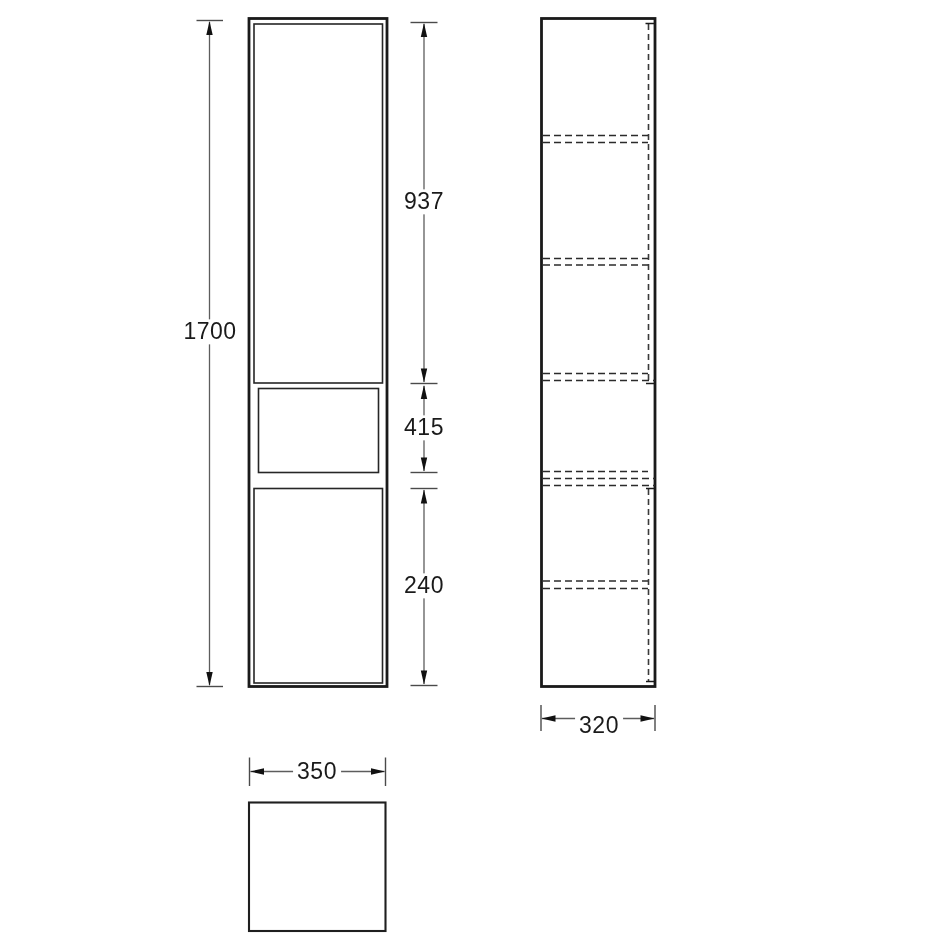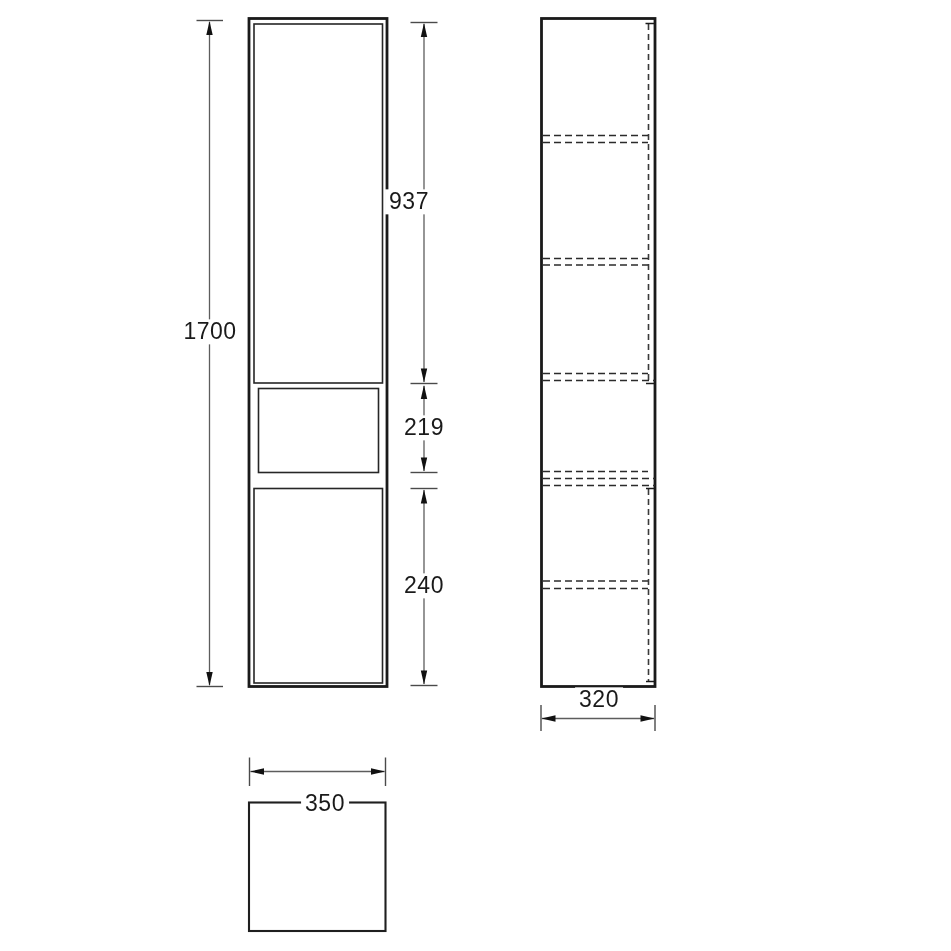--- a/index.html
+++ b/index.html
@@ -38,25 +38,25 @@
     transform: translate(-50%, -50%);
     background: #ffffff;
     color: #1a1a1a;
     font-size: 23px;
     line-height: 1.1;
     padding: 0 4px;
     letter-spacing: 0.5px;
     white-space: nowrap;
   }
   .lbl-total  { left: 210px; top: 332px; }
-  .lbl-upper  { left: 409px; top: 202px; }
+  .lbl-upper  { left: 424px; top: 202px; }
   .lbl-middle { left: 424px; top: 428px; }
   .lbl-lower  { left: 424px; top: 586px; }
-  .lbl-depth  { left: 599px; top: 700px; }
-  .lbl-width  { left: 317px; top: 804px; margin-left: 8px; }
+  .lbl-depth  { left: 599px; top: 726px; }
+  .lbl-width  { left: 317px; top: 772px; }
 </style>
 </head>
 <body>
 
 <div class="canvas">
 
   <svg width="951" height="951" viewBox="0 0 951 951">
 
     <g>
       <rect x="249" y="18.5" width="138" height="668" class="stroke-heavy"></rect>
@@ -143,18 +143,18 @@
       <line x1="385.5" y1="757.5" x2="385.5" y2="786" class="dim-tick"></line>
       <line x1="250.5" y1="771.5" x2="384.5" y2="771.5" class="dim-line"></line>
       <path class="dim-arrow" d="M250 771.5 L264 768.3 L264 774.7 Z"></path>
       <path class="dim-arrow" d="M385 771.5 L371 768.3 L371 774.7 Z"></path>
     </g>
 
   </svg>
 
   <span class="dim-label lbl-total">1700</span>
   <span class="dim-label lbl-upper">937</span>
-  <span class="dim-label lbl-middle">219</span>
+  <span class="dim-label lbl-middle">415</span>
   <span class="dim-label lbl-lower">240</span>
   <span class="dim-label lbl-depth">320</span>
   <span class="dim-label lbl-width">350</span>
 
 </div>
 
 </body></html>

